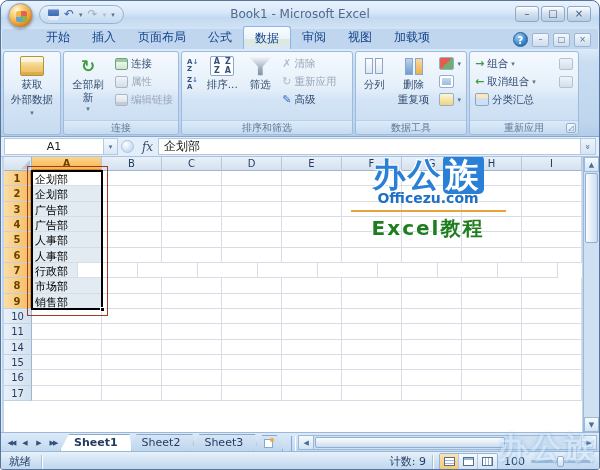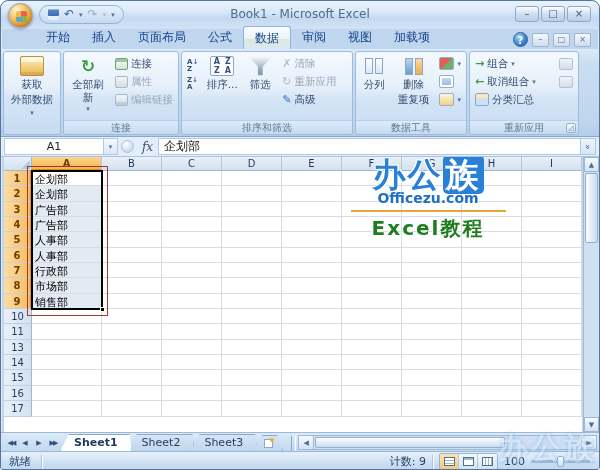--- a/index.html
+++ b/index.html
@@ -509,21 +509,21 @@
           <div class="cell" style="width: 60px;"></div>
           <div class="cell" style="width: 60px;"></div>
           <div class="cell" style="width: 60px;"></div>
           <div class="cell" style="width: 60px;"></div>
           <div class="cell" style="width: 60px;"></div>
           <div class="cell" style="width: 60px;"></div>
           <div class="cell" style="width: 60px;"></div>
         </div>
         <div class="grow">
           <div class="rowh sel">7</div>
-          <div class="cell selcell" style="width: 70px;">行政部</div>
+          <div class="cell selcell" style="width: 46px;">行政部</div>
           <div class="cell" style="width: 60px;"></div>
           <div class="cell" style="width: 60px;"></div>
           <div class="cell" style="width: 60px;"></div>
           <div class="cell" style="width: 60px;"></div>
           <div class="cell" style="width: 60px;"></div>
           <div class="cell" style="width: 60px;"></div>
           <div class="cell" style="width: 60px;"></div>
           <div class="cell" style="width: 60px;"></div>
         </div>
         <div class="grow">
@@ -557,32 +557,20 @@
           <div class="cell" style="width: 60px;"></div>
           <div class="cell" style="width: 60px;"></div>
           <div class="cell" style="width: 60px;"></div>
           <div class="cell" style="width: 60px;"></div>
           <div class="cell" style="width: 60px;"></div>
           <div class="cell" style="width: 60px;"></div>
           <div class="cell" style="width: 60px;"></div>
         </div>
         <div class="grow">
           <div class="rowh">11</div>
-          <div class="cell" style="width: 70px;"></div>
-          <div class="cell" style="width: 60px;"></div>
-          <div class="cell" style="width: 60px;"></div>
-          <div class="cell" style="width: 60px;"></div>
-          <div class="cell" style="width: 60px;"></div>
-          <div class="cell" style="width: 60px;"></div>
-          <div class="cell" style="width: 60px;"></div>
-          <div class="cell" style="width: 60px;"></div>
-          <div class="cell" style="width: 60px;"></div>
-        </div>
-        <div class="grow">
-          <div class="rowh">13</div>
           <div class="cell" style="width: 70px;"></div>
           <div class="cell" style="width: 60px;"></div>
           <div class="cell" style="width: 60px;"></div>
           <div class="cell" style="width: 60px;"></div>
           <div class="cell" style="width: 60px;"></div>
           <div class="cell" style="width: 60px;"></div>
           <div class="cell" style="width: 60px;"></div>
           <div class="cell" style="width: 60px;"></div>
           <div class="cell" style="width: 60px;"></div>
         </div>

